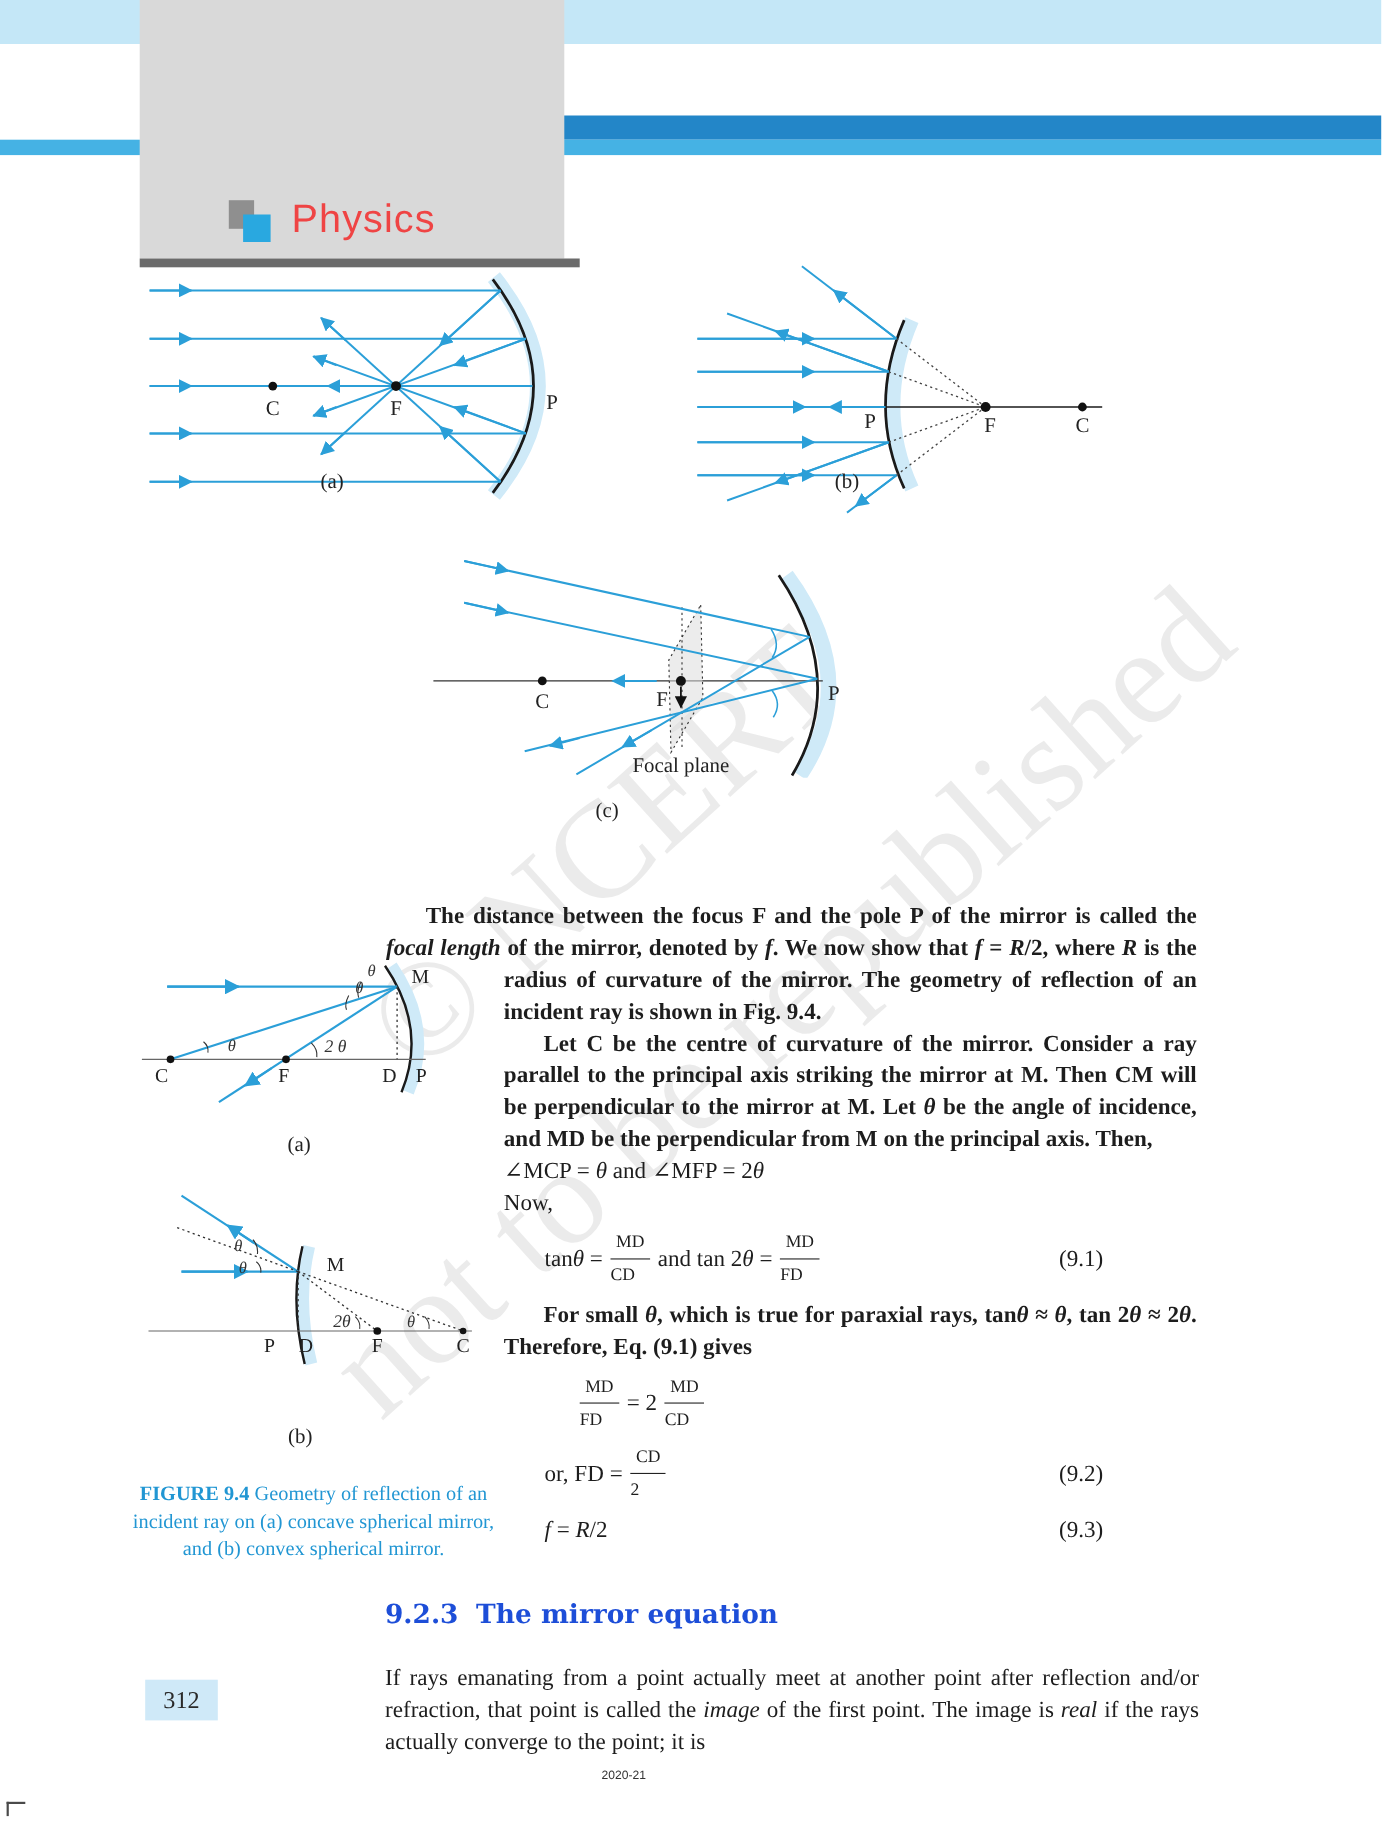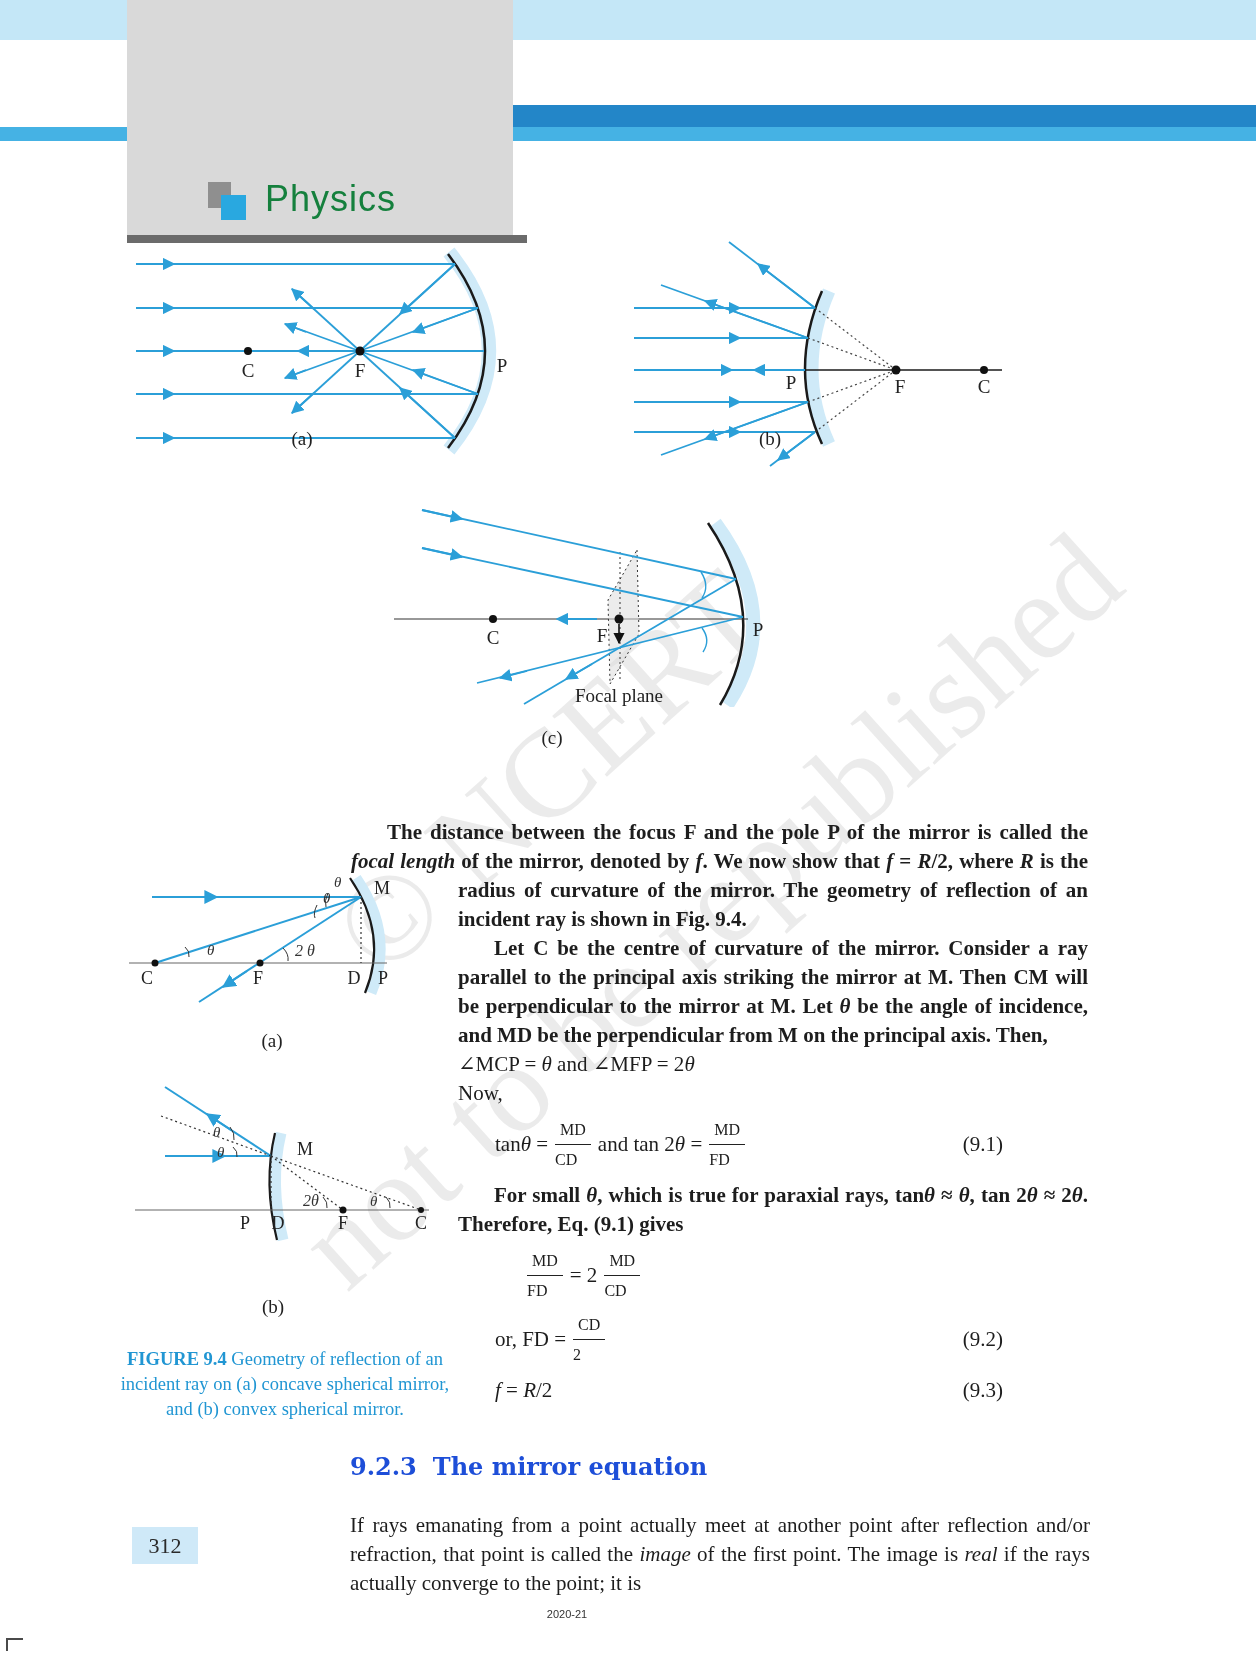--- a/index.html
+++ b/index.html
@@ -16,21 +16,21 @@
   .band-top{position:absolute;left:0;top:0;width:1256px;height:40px;background:#c4e7f7;}
   .stripe-dark{position:absolute;left:512px;top:105px;width:744px;height:22px;background:#2386c8;}
   .stripe-bright{position:absolute;left:0;top:127px;width:1256px;height:14px;background:#45b2e4;}
 
   
   .header-panel{position:absolute;left:127px;top:0;width:386px;height:235px;background:#d9d9d9;}
   .header-rule{position:absolute;left:127px;top:235px;width:400px;height:8px;background:#6b6b6b;}
   .logo-gray{position:absolute;left:208px;top:182px;width:23px;height:26px;background:#8f8f8f;}
   .logo-blue{position:absolute;left:221px;top:195px;width:25px;height:25px;background:#29a8e0;}
   .header-title{position:absolute;left:265px;top:178px;font-family:"Liberation Sans",sans-serif;
-                font-size:36px;font-weight:400;letter-spacing:1px;color:#15803d;}
+                font-size:36px;font-weight:400;letter-spacing:1px;color:#ef4444;}
 
   
   .watermark{position:absolute;left:120px;top:640px;width:1000px;text-align:center;
              transform:rotate(-42deg);color:rgba(90,90,90,0.12);font-size:125px;
              line-height:210px;white-space:nowrap;pointer-events:none;}
 
   svg text{font-family:"Liberation Serif","DejaVu Serif",serif;}
   .fig{position:absolute;}
   .sublabel{position:absolute;font-size:19px;color:#222;width:80px;text-align:center;}
   .caption{position:absolute;color:#2196d3;font-size:19px;text-align:center;}

